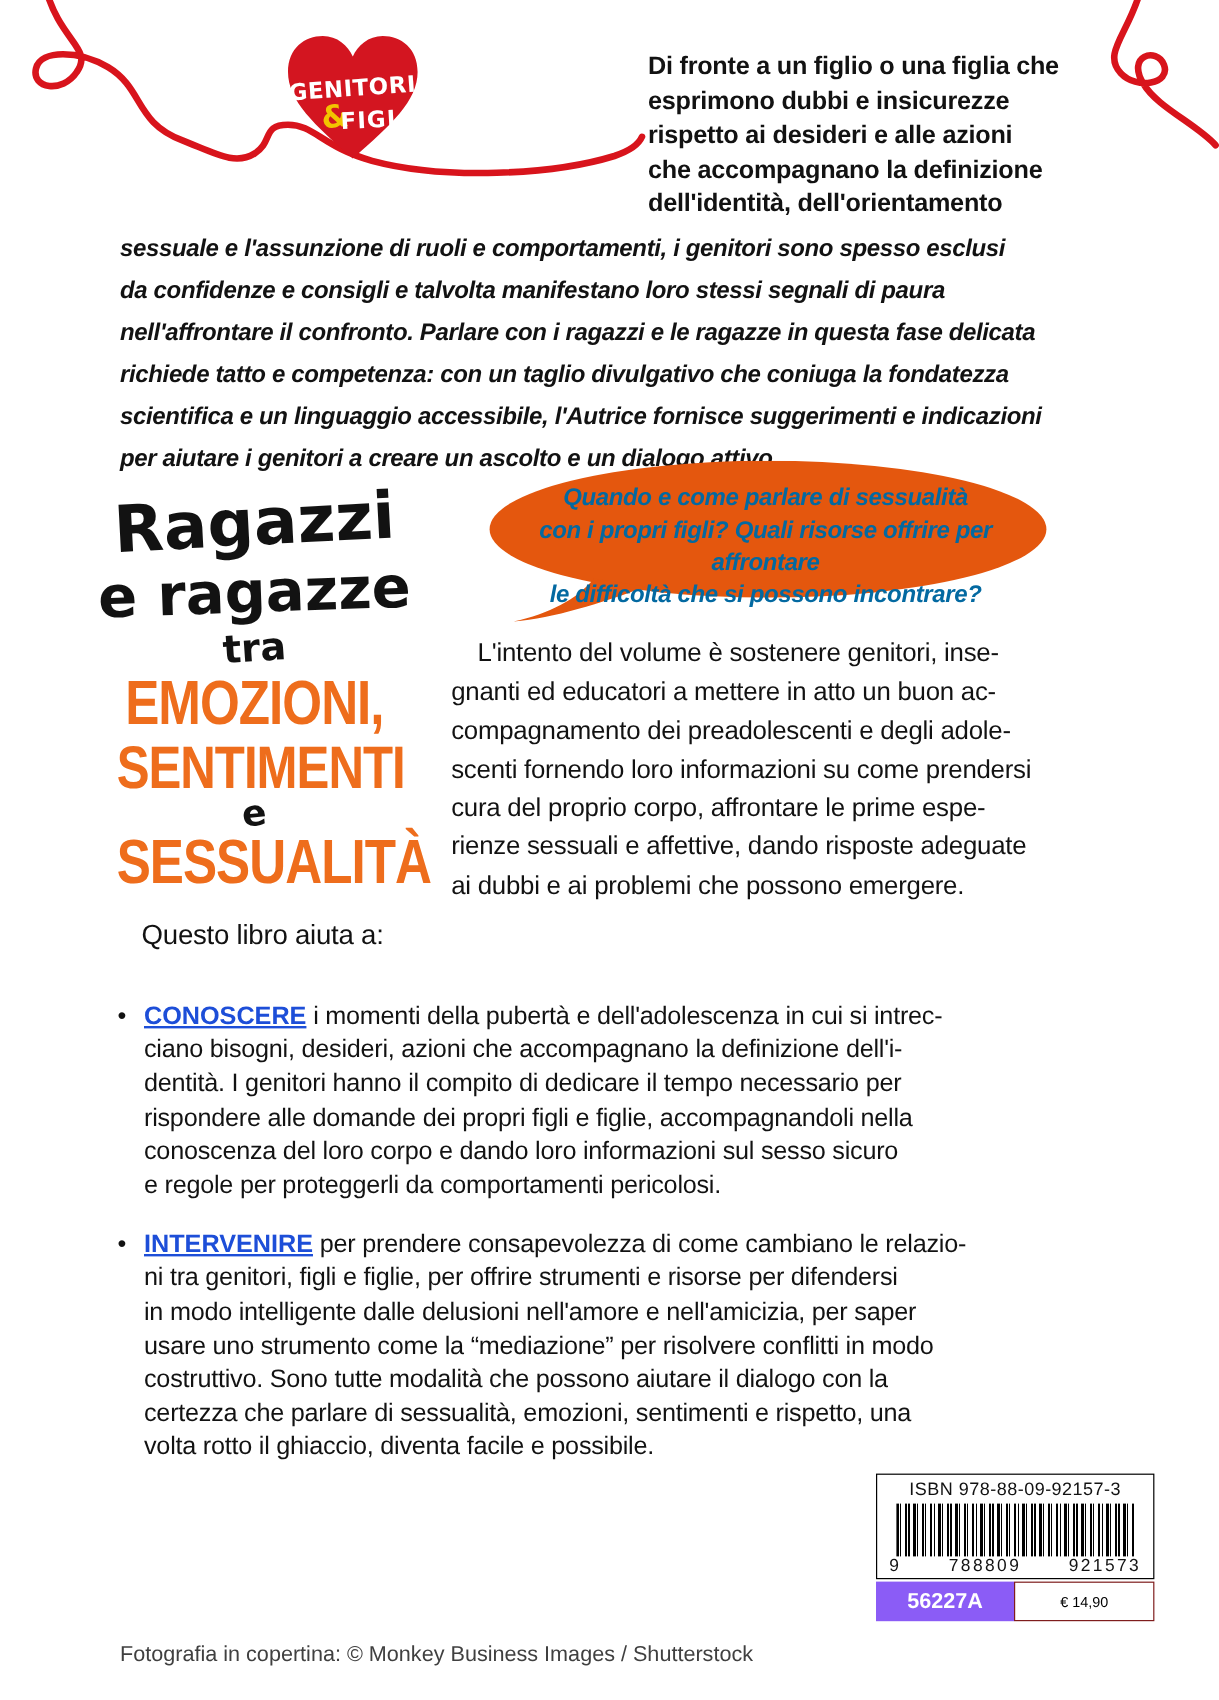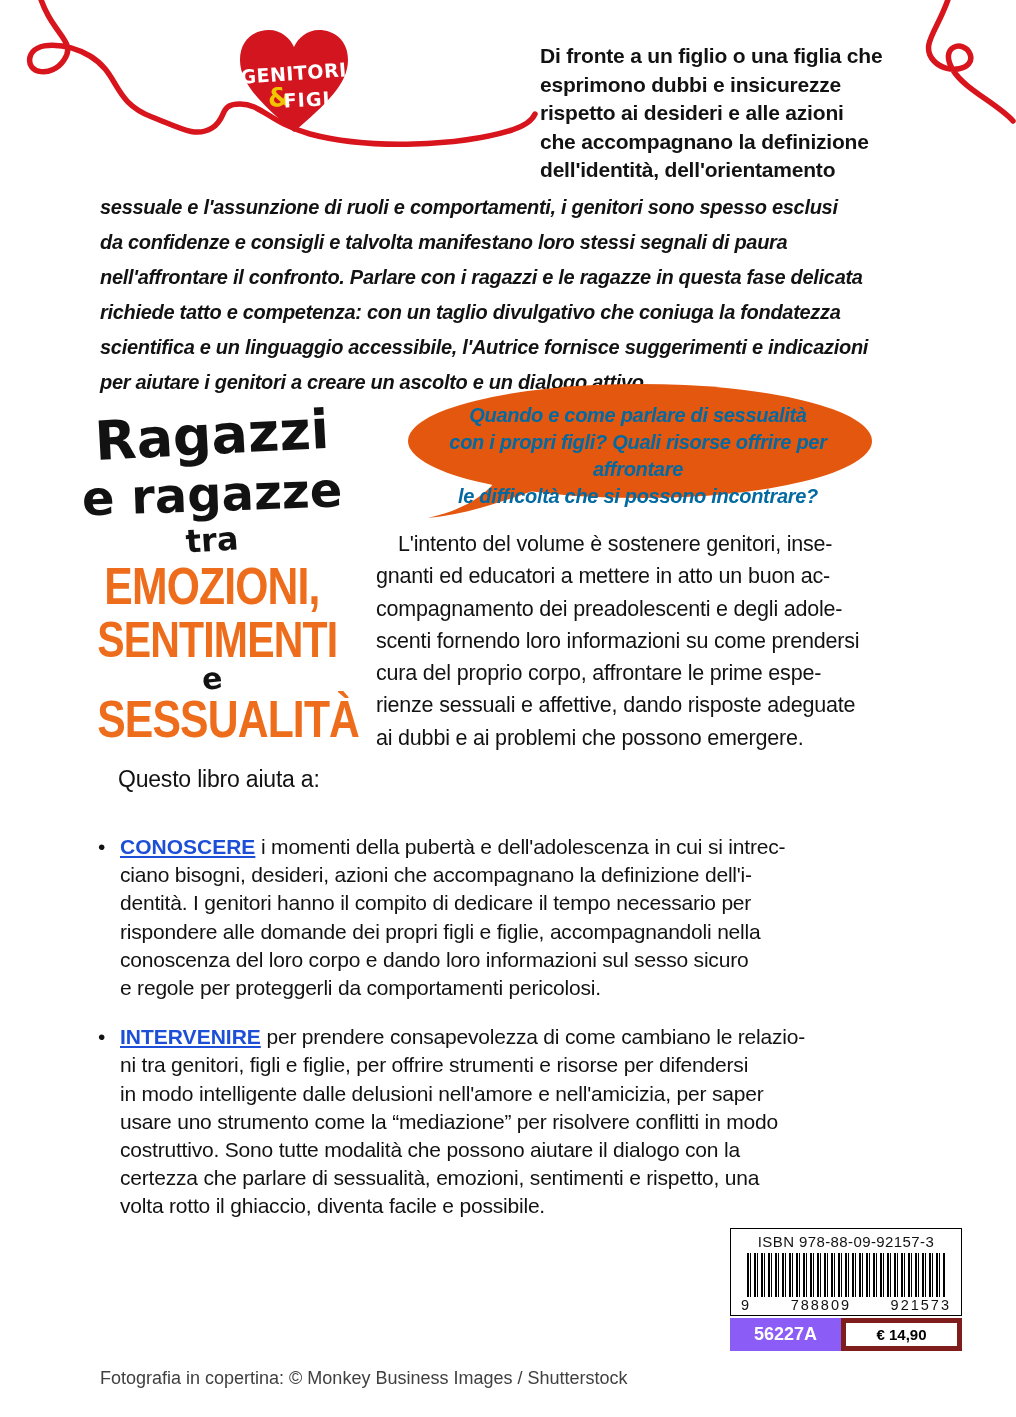--- a/index.html
+++ b/index.html
@@ -92,23 +92,23 @@
   }
   .digits{display:flex;justify-content:space-between;
     padding:0 4px;font-size:14.5px;letter-spacing:2px;}
   .isbn-bottom{display:flex;height:33px;margin-top:2px;}
   .isbn-code{
     flex:1;background:#8b5cf6;color:#fff;
     display:flex;align-items:center;justify-content:center;
     font-size:18px;font-weight:bold;
   }
   .isbn-price{
-    flex:1;background:#fff;border:5px solid #7f1d1d;
+    flex:1;background:#fff;border:1px solid #7f1d1d;
     display:flex;align-items:center;justify-content:center;
-    font-size:15px;font-weight:bold;color:#000;
+    font-size:12px;font-weight:normal;color:#000;
   }
   
   .credit{position:absolute;left:100px;top:1368px;font-size:18px;color:#404040;}
 </style>
 </head>
 <body>
 
 <div class="page">
 
   <svg class="deco" width="1016" height="260" viewBox="0 0 1016 260">

